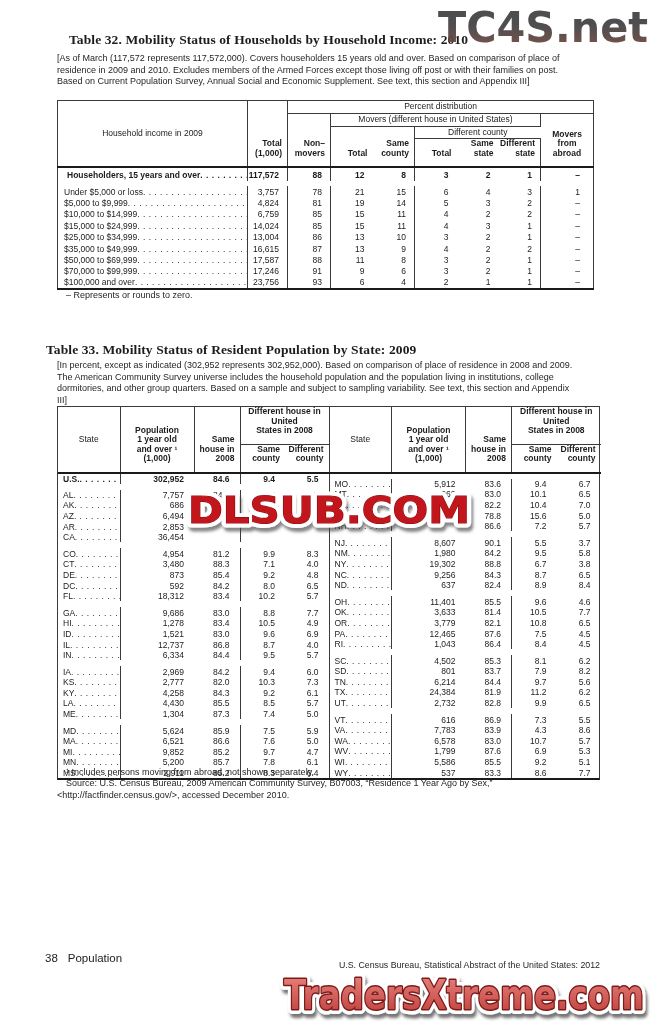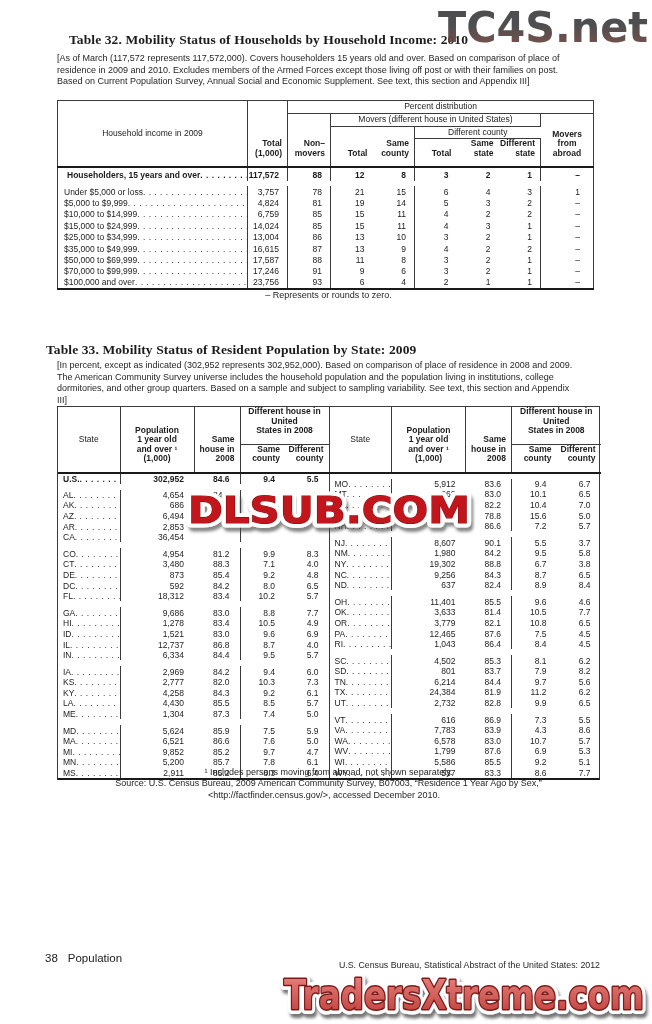--- a/index.html
+++ b/index.html
@@ -4,21 +4,21 @@
 <style>
   * { box-sizing: border-box; margin:0; padding:0; }
   html,body { width:652px; height:1024px; }
   body { position:relative; background:#fff; color:#1c1c1c;
          font-family:"Liberation Sans", sans-serif; overflow:hidden; }
   .abs { position:absolute; }
 
   
   .tbl-title { font-family:"Liberation Serif", serif; font-weight:bold; font-size:13.5px; letter-spacing:.1px; }
   .tbl-note  { font-size:9px; line-height:11.5px; width:522px; color:#1f1f1f; }
-  .foot      { font-size:9px; line-height:11.3px; width:534px; color:#1f1f1f;text-align:center; }
+  .foot      { font-size:9px; line-height:11.3px; width:534px; color:#1f1f1f; }
   .foot p    { text-indent:9px; }
 
   
   table { border-collapse:collapse; table-layout:fixed; }
   th, td { padding:0; font-size:8.5px; font-weight:normal; color:#1c1c1c; vertical-align:middle; }
   thead th { line-height:9.5px; }
   .hC { } .hR { text-align:right; padding-right:5px; }
   .vB { vertical-align:bottom; padding-bottom:8px;font-weight:bold; } .vM { vertical-align:middle; }
   .bR  { border-right:1px solid #3a3a3a; }   
   .bRd { border-right:1px solid #3a3a3a; }   
@@ -353,21 +353,21 @@
         <tr class="gaprow">
           <td class="" colspan="5"></td>
         </tr>
         <tr>
           <td class="lbl bRd">
             <div class="cellflex">
               <span class="txt">AL</span>
               <span class="dots"></span>
             </div>
           </td>
-          <td class="num">4,654</td>
+          <td class="num">7,757</td>
           <td class="num bRd">84.5</td>
           <td class="num">9.3</td>
           <td class="num">5.8</td>
         </tr>
         <tr>
           <td class="lbl bRd">
             <div class="cellflex">
               <span class="txt">AK</span>
               <span class="dots"></span>
             </div>

